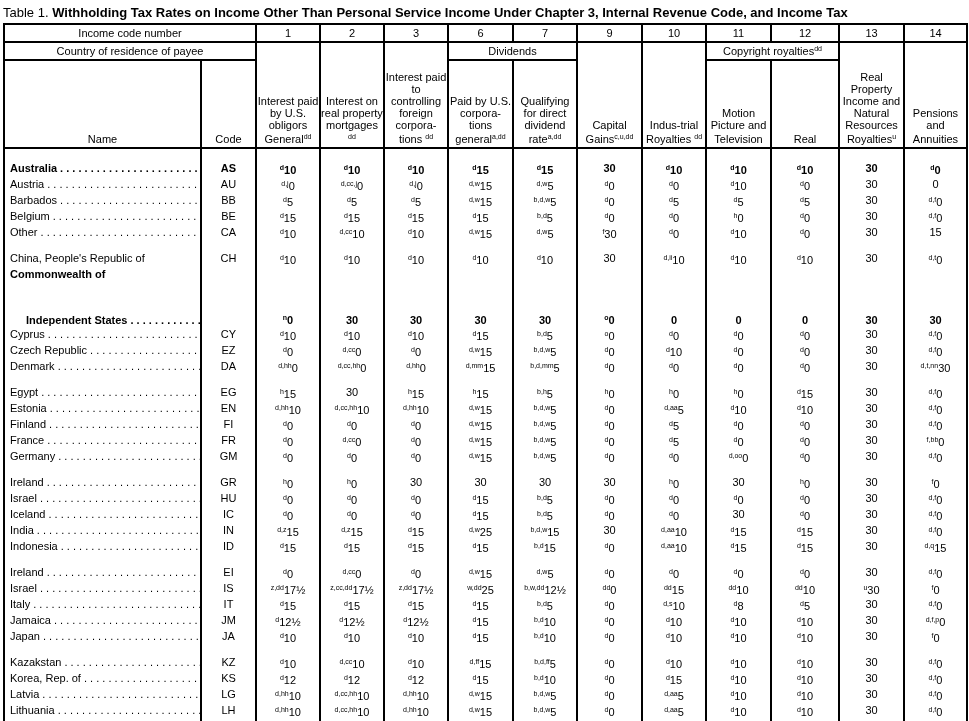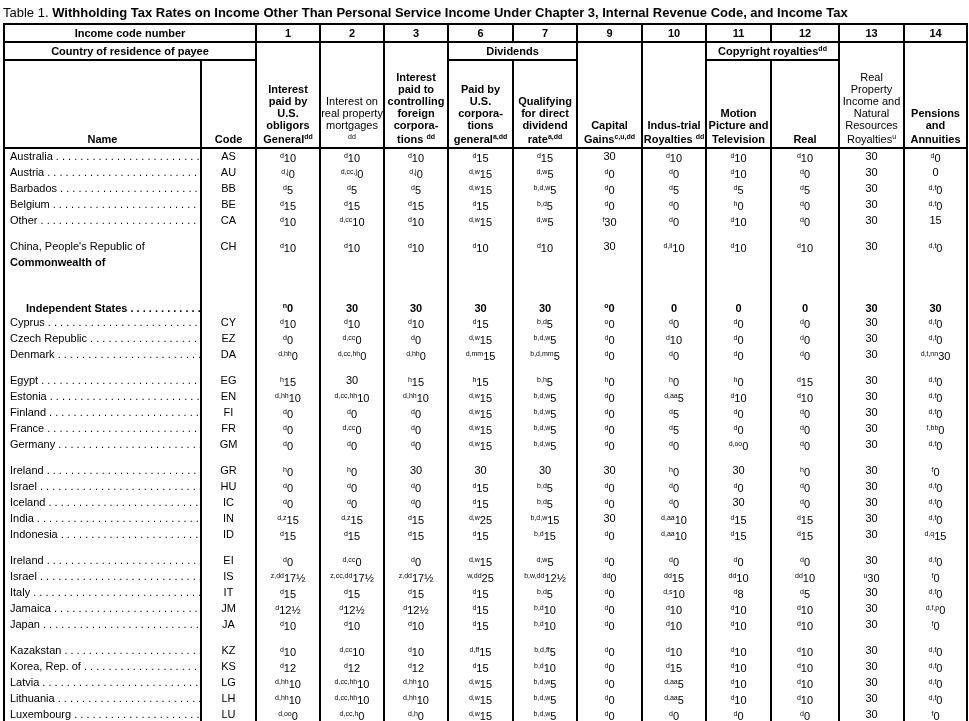--- a/index.html
+++ b/index.html
@@ -4,31 +4,31 @@
 <style>
   html,body{margin:0;padding:0;background:#fff;color:#000;
     font-family:"Liberation Sans","DejaVu Sans",sans-serif;}
   .page{width:963px;padding:3px 3px 0 3px;}
   .title{font-size:13px;line-height:15px;margin:2px 0 3px 0;}
   .title .t-prefix{font-weight:normal;}
   .title b{font-weight:bold;white-space:pre-wrap;}
   table{border-collapse:collapse;table-layout:fixed;width:963px;border:2px solid #000;}
   th,td{padding:0;margin:0;}
   th{font-size:11px;}
-  thead th{border-bottom:2px solid #000;vertical-align:middle;text-align:center;font-weight:bold;}
+  thead th{border-bottom:2px solid #000;vertical-align:middle;text-align:center;font-weight:normal;}
   th,td{border-left:2px solid #000;}
   tr > th:first-child, tr > td:first-child{border-left:none;}
   tr.rA th{height:16px;}
   tr.rB > th.span-h, tr.rB > th.country-h{height:16px;}
   thead th.colhead{vertical-align:bottom;padding-bottom:2px;line-height:12px;}
   tr.rC th{height:84px;}
   th.light{font-weight:normal;}
   th sup, td sup{font-size:7px;vertical-align:4px;letter-spacing:0;}
   tbody td{font-size:11px;line-height:14px;vertical-align:top;}
-  tbody tr:first-child td{padding-top:0;}
+  tbody tr:first-child td{padding-top:12px;font-weight:bold;}
   td.val{text-align:center;}
   td.code{text-align:center;}
   td.name{text-align:left;padding-left:5px;}
   td.name .nl{display:flex;align-items:baseline;}
   td.name .nl > span:first-child{white-space:nowrap;}
   td.name .ind{padding-left:16px;margin-top:32px;}
   td.name .pre{white-space:nowrap;}
   .dots{flex:1;overflow:hidden;white-space:nowrap;padding-left:3px;}
   .dots::after{content:" .  .  .  .  .  .  .  .  .  .  .  .  .  .  .  .  .  .  .  .  .  .  .  .  .  .  .  .  .  .";}
   tr.gap td{height:10px;}

